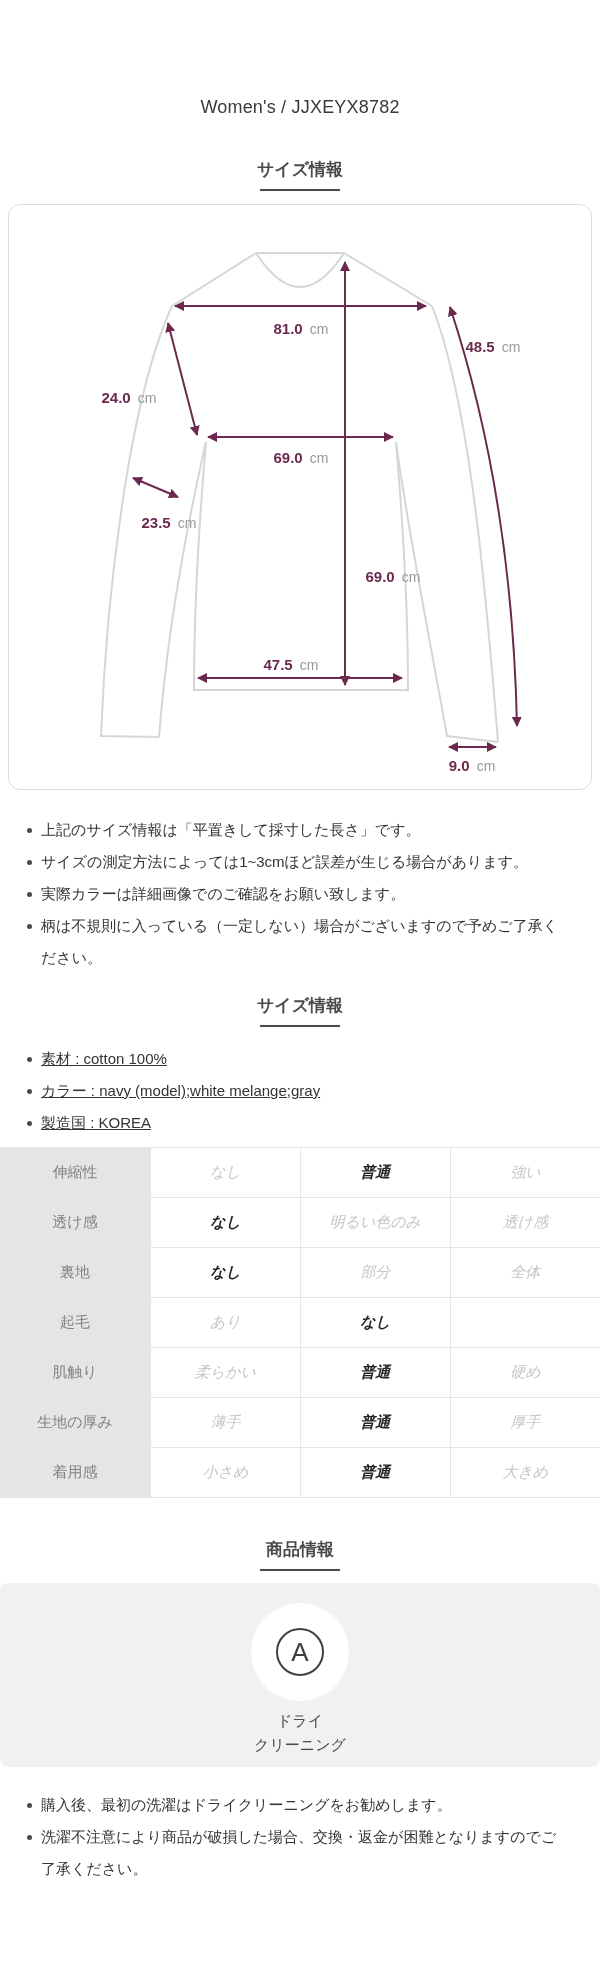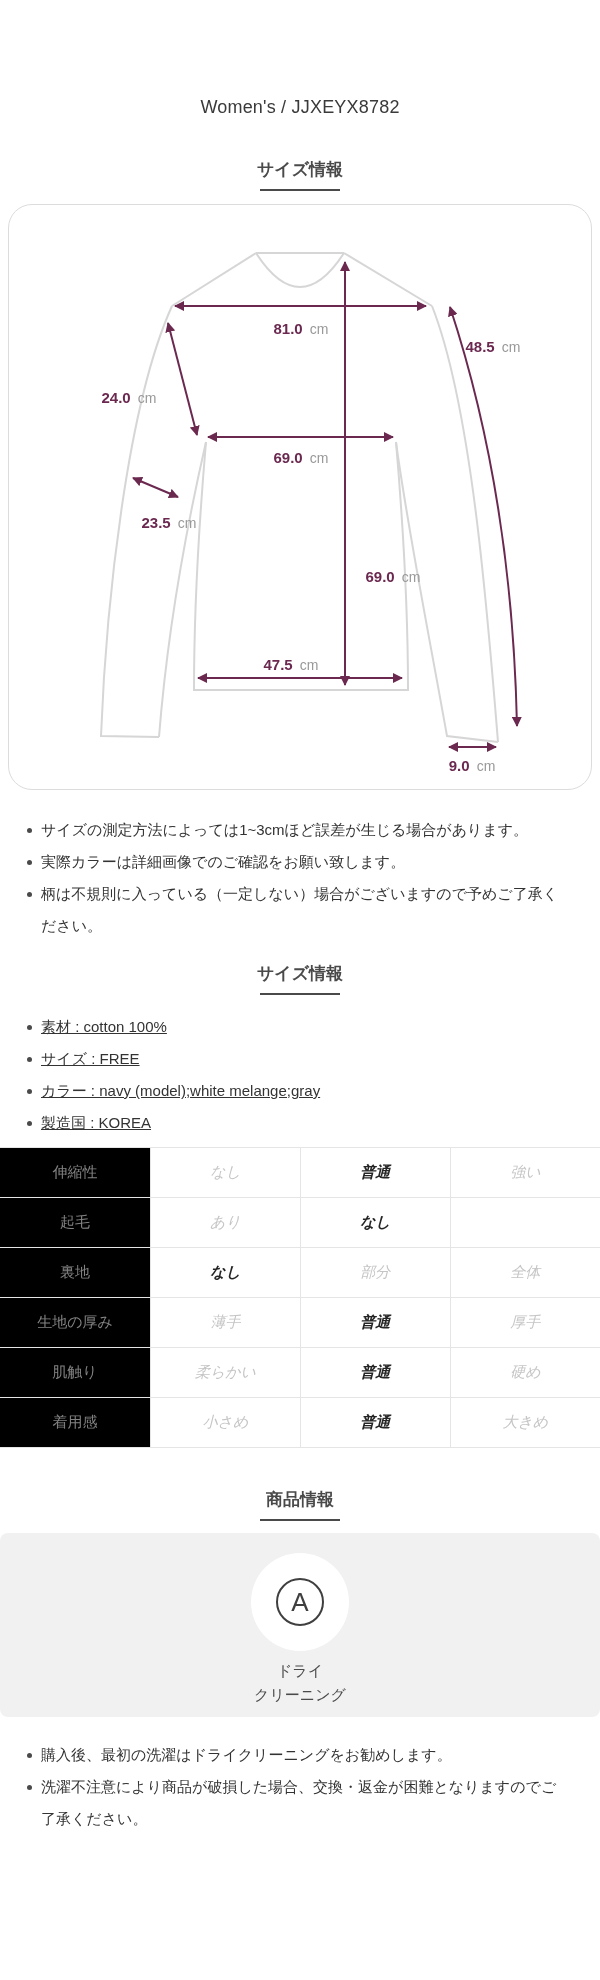--- a/index.html
+++ b/index.html
@@ -6,31 +6,31 @@
   body{width:600px;height:1980px;overflow:hidden;position:relative;
        font-family:"Liberation Sans","DejaVu Sans",sans-serif;color:#333;}
   .page-title{padding-top:97px;margin:0;text-align:center;font-size:18px;
               font-weight:500;color:#3a3a3a;letter-spacing:0.2px;}
   .sec-heading{margin-top:42px;text-align:center;}
   .sec-heading .txt{display:block;font-size:17px;font-weight:700;color:#4a4a4a;line-height:20px;}
   .sec-heading .rule{display:block;width:80px;height:2px;background:#4a4a4a;margin:9px auto 0;}
   .sec-heading.h2{margin-top:22px;}
   .sec-heading.h3{}
   .diagram-box{margin:13px 8px 0;height:584px;border:1px solid #dcdcdc;
-               border-radius:24px;position:relative;overflow:hidden;}
+               border-radius:12px;position:relative;overflow:hidden;}
   .diagram-box svg{position:absolute;left:0;top:0;}
   ul.notes{margin:24px 0 0;padding:0 36px 0 25px;list-style:none;}
   ul.notes.items{margin-top:16px;text-decoration:underline;}
   ul.notes li{position:relative;padding-left:16px;font-size:15px;line-height:32px;color:#333;}
   ul.notes li::before{content:'';position:absolute;left:2px;top:14px;width:5px;height:5px;
                       border-radius:50%;background:#4a4a4a;}
   table.spec{margin-top:8px;width:600px;border-collapse:collapse;table-layout:fixed;}
   table.spec th,table.spec td{border:1px solid #e5e5e5;height:49px;font-size:15px;
                               text-align:center;vertical-align:middle;padding:0;}
-  table.spec th{background:#000000;font-weight:400;color:#828282;width:150px;}
+  table.spec th{background:#e5e5e5;font-weight:400;color:#828282;width:150px;}
   table.spec td{color:#c5c5c5;background:#ffffff;font-style:italic;}
   table.spec td.active{color:#252525;font-weight:700;}
   table.spec th:first-child{border-left:none;}
   table.spec td:last-child{border-right:none;}
   .care-box{margin:12px 0 0;width:600px;height:184px;background:#f1f1f1;border-radius:8px;
             display:flex;flex-direction:column;align-items:center;}
   .care-icon{margin-top:20px;width:98px;height:98px;background:#ffffff;border-radius:50%;
              display:flex;align-items:center;justify-content:center;}
   .care-circle{width:44px;height:44px;border:2px solid #3f3f3f;border-radius:50%;
                display:flex;align-items:center;justify-content:center;
@@ -113,68 +113,74 @@
       <tspan dx="3" fill="#999999" font-size="14">cm</tspan>
     </text>
     <text x="463" y="566" text-anchor="middle">
       <tspan class="num" fill="#6b2950">9.0</tspan>
       <tspan dx="3" fill="#999999" font-size="14">cm</tspan>
     </text>
   </svg>
 </div>
 
 <ul class="notes">
+  <li>上記のサイズ情報は「平置きして採寸した長さ」です。</li>
   <li>サイズの測定方法によっては1~3cmほど誤差が生じる場合があります。</li>
   <li>実際カラーは詳細画像でのご確認をお願い致します。</li>
   <li>柄は不規則に入っている（一定しない）場合がございますので予めご了承ください。</li>
 </ul>
 
 <div class="sec-heading h2">
   <span class="txt">サイズ情報</span>
   <span class="rule"></span>
 </div>
 
 <ul class="notes items">
   <li>素材 : cotton 100%</li>
-  <li>サイズ : FREE</li>
   <li>カラー : navy (model);white melange;gray</li>
   <li>製造国 : KOREA</li>
 </ul>
 
 <table class="spec">
   <tbody>
     <tr>
       <th>伸縮性</th>
       <td class="inactive">なし</td>
       <td class="active">普通</td>
       <td class="inactive">強い</td>
+    </tr>
+    <tr>
+      <th>透け感</th>
+      <td class="active">なし</td>
+      <td class="inactive">明るい色のみ</td>
+      <td class="inactive">透け感</td>
+    </tr>
+    <tr>
+      <th>裏地</th>
+      <td class="active">なし</td>
+      <td class="inactive">部分</td>
+      <td class="inactive">全体</td>
     </tr>
     <tr>
       <th>起毛</th>
       <td class="inactive">あり</td>
       <td class="active">なし</td>
       <td class="empty"></td>
     </tr>
     <tr>
-      <th>裏地</th>
-      <td class="active">なし</td>
-      <td class="inactive">部分</td>
-      <td class="inactive">全体</td>
+      <th>肌触り</th>
+      <td class="inactive">柔らかい</td>
+      <td class="active">普通</td>
+      <td class="inactive">硬め</td>
     </tr>
     <tr>
       <th>生地の厚み</th>
       <td class="inactive">薄手</td>
       <td class="active">普通</td>
       <td class="inactive">厚手</td>
-    </tr>
-    <tr>
-      <th>肌触り</th>
-      <td class="inactive">柔らかい</td>
-      <td class="active">普通</td>
-      <td class="inactive">硬め</td>
     </tr>
     <tr>
       <th>着用感</th>
       <td class="inactive">小さめ</td>
       <td class="active">普通</td>
       <td class="inactive">大きめ</td>
     </tr>
   </tbody>
 </table>
 

